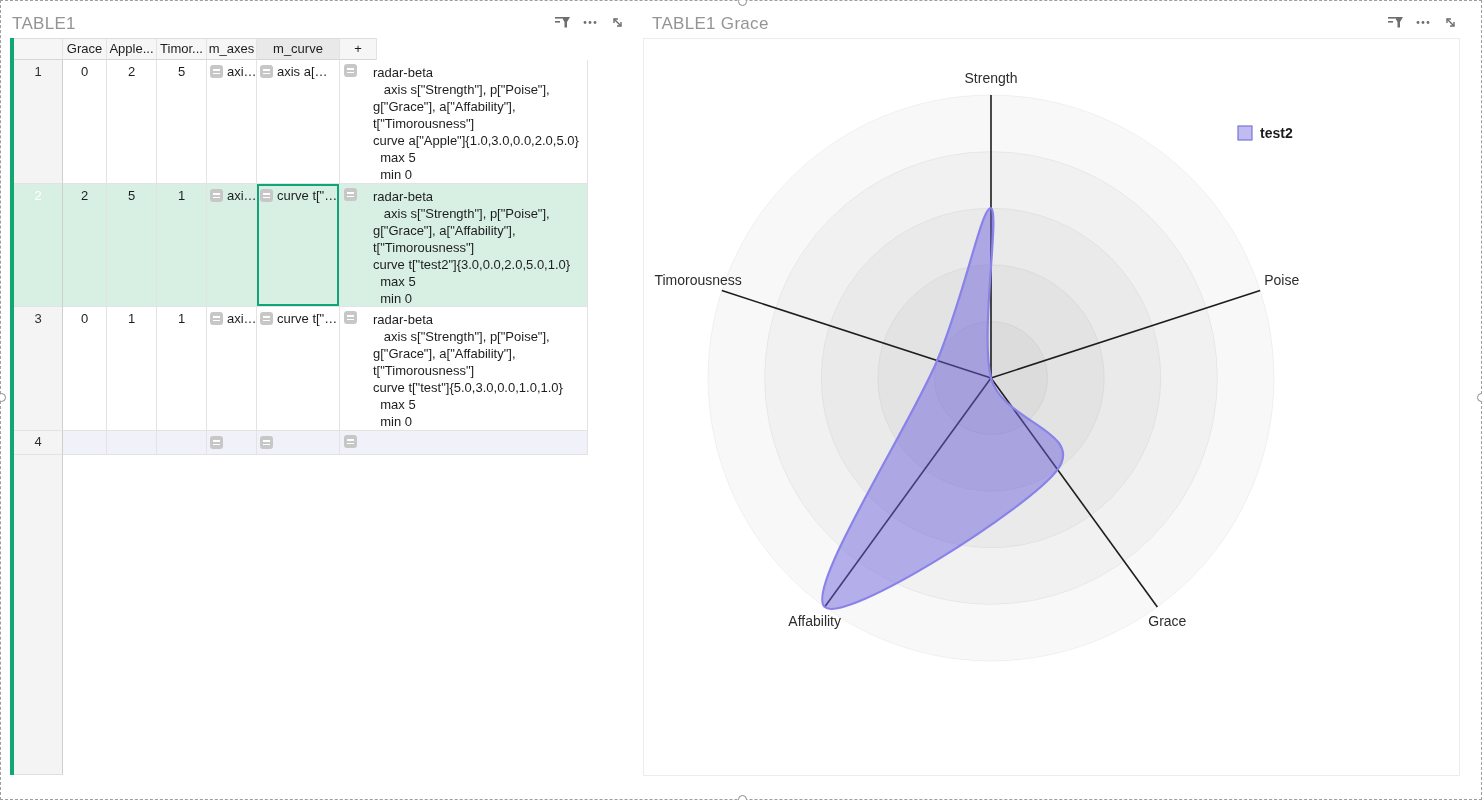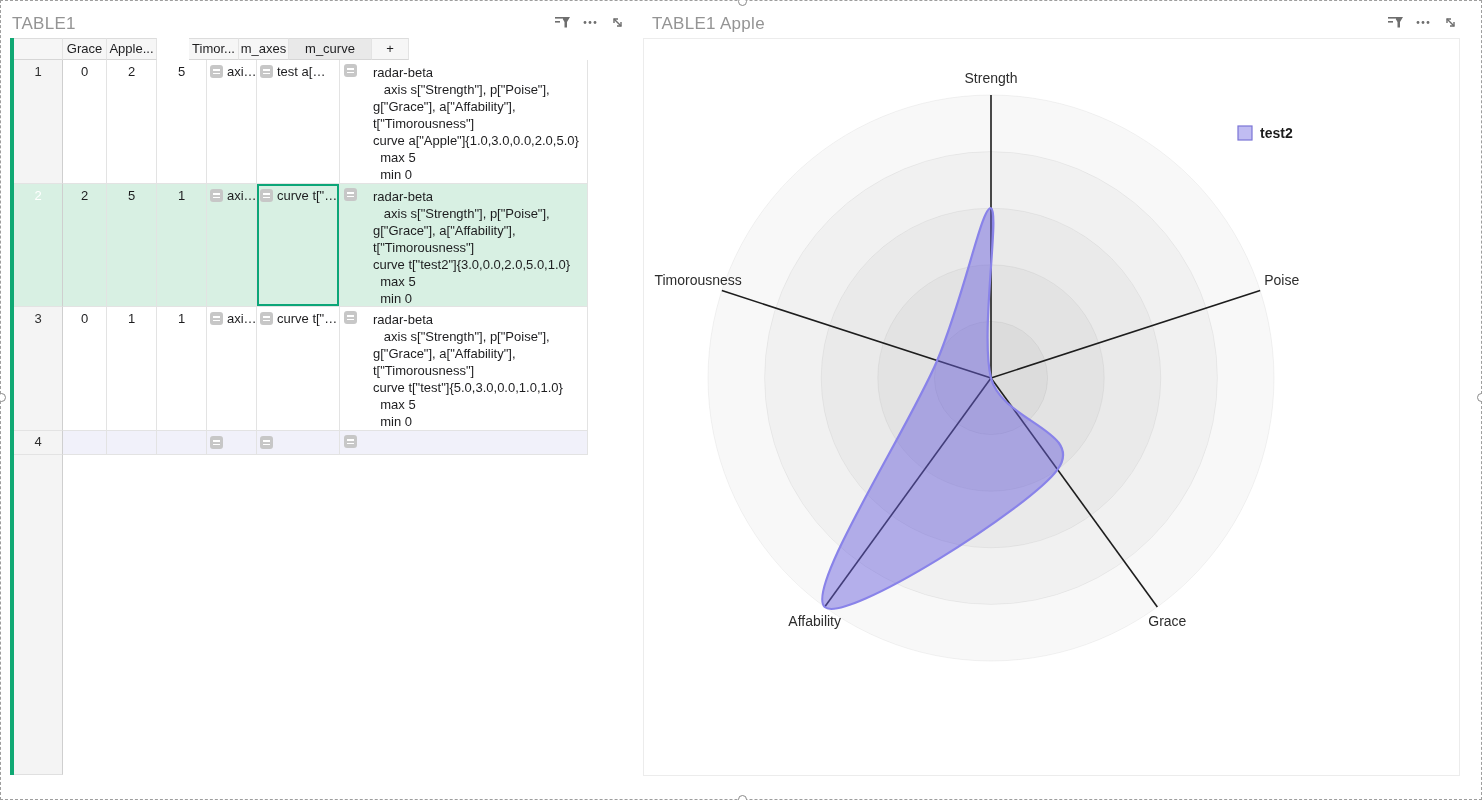--- a/index.html
+++ b/index.html
@@ -82,32 +82,32 @@
     </svg>
   </div>
 
   <div class="green-bar"></div>
   <div class="gutter-ext"></div>
   <div class="tbl" id="tbl">
       <div class="trow hdr">
         <div class="cell" style="width: 49px;"></div>
         <div class="cell" style="width: 44px;">Grace</div>
         <div class="cell" style="width: 50px;">Apple...</div>
-        <div class="cell" style="width: 50px; margin-left: 32px;">Timor...</div>
+        <div class="cell" style="width: 50px;">Timor...</div>
         <div class="cell" style="width: 50px;">m_axes</div>
         <div class="cell col-sel" style="width: 83px;">m_curve</div>
         <div class="cell" style="width: 37px;">+</div>
       </div>
       <div class="trow" style="height: 124px;">
         <div class="cell gutter" style="width: 49px; height: 124px;">1</div>
         <div class="cell num" style="width: 44px; height: 124px;">0</div>
         <div class="cell num" style="width: 50px; height: 124px;">2</div>
         <div class="cell num" style="width: 50px; height: 124px;">5</div>
         <div class="cell iconcell" style="width: 50px; height: 124px;"><span class="cicon"></span><span>axi…</span></div>
-        <div class="cell iconcell" style="width: 83px; height: 124px;"><span class="cicon"></span><span>test a[…</span></div>
+        <div class="cell iconcell" style="width: 83px; height: 124px;"><span class="cicon"></span><span>axis a[…</span></div>
         <div class="cell mmd" style="width: 248px; height: 124px;">
           <span class="cicon"></span>
           <div class="mtext">radar-beta
    axis s["Strength"], p["Poise"],
 g["Grace"], a["Affability"],
 t["Timorousness"]
 curve a["Apple"]{1.0,3.0,0.0,2.0,5.0}
   max 5
   min 0</div>
         </div>
@@ -157,21 +157,21 @@
         <div class="cell iconcell" style="width: 83px; height: 24px;"><span class="cicon"></span><span></span></div>
         <div class="cell mmd" style="width: 248px; height: 24px;">
           <span class="cicon"></span>
           <div class="mtext"></div>
         </div>
       </div>
     </div>
 </div>
 
 <div>
-  <div class="panel-title" style="left:652px;top:14px;">TABLE1 Apple</div>
+  <div class="panel-title" style="left:652px;top:14px;">TABLE1 Grace</div>
 
   <div class="tbbtn" style="left:1385px;top:12px;">
     <svg width="17" height="15" viewBox="0 0 17 15">
       <rect x="1" y="2" width="7" height="1.6" fill="#6e6e6e"></rect>
       <rect x="1" y="6" width="5" height="1.6" fill="#6e6e6e"></rect>
       <path d="M7.5 2 L16 2 L13 7 L13 12.5 L10.5 12.5 L10.5 7 Z" fill="#6e6e6e"></path>
     </svg>
   </div>
   <div class="tbbtn" style="left:1413px;top:12px;">
     <svg width="16" height="15" viewBox="0 0 16 15">

